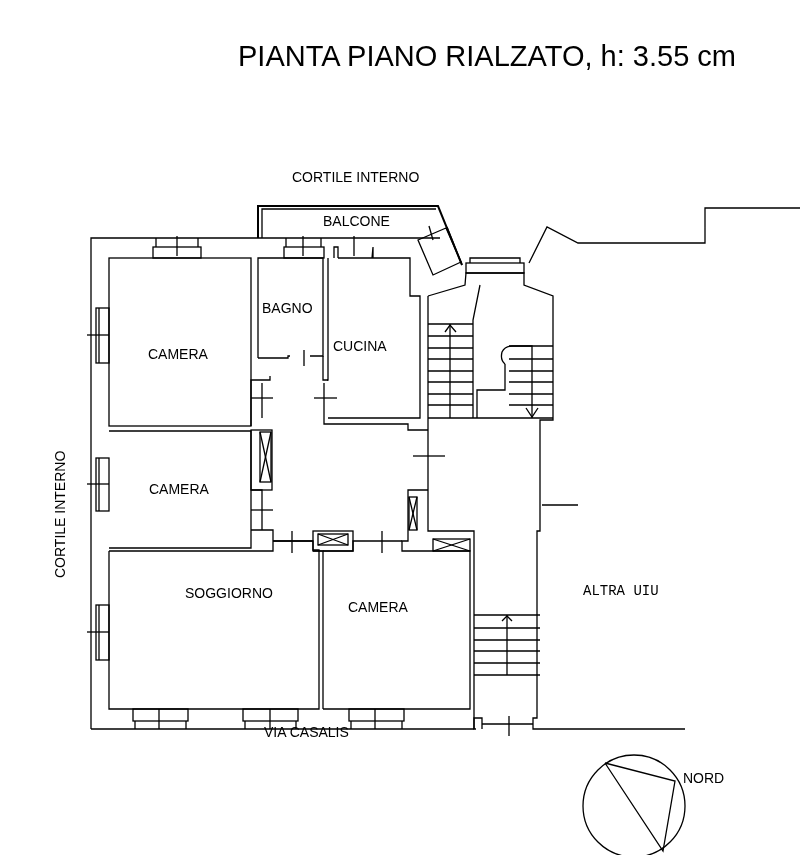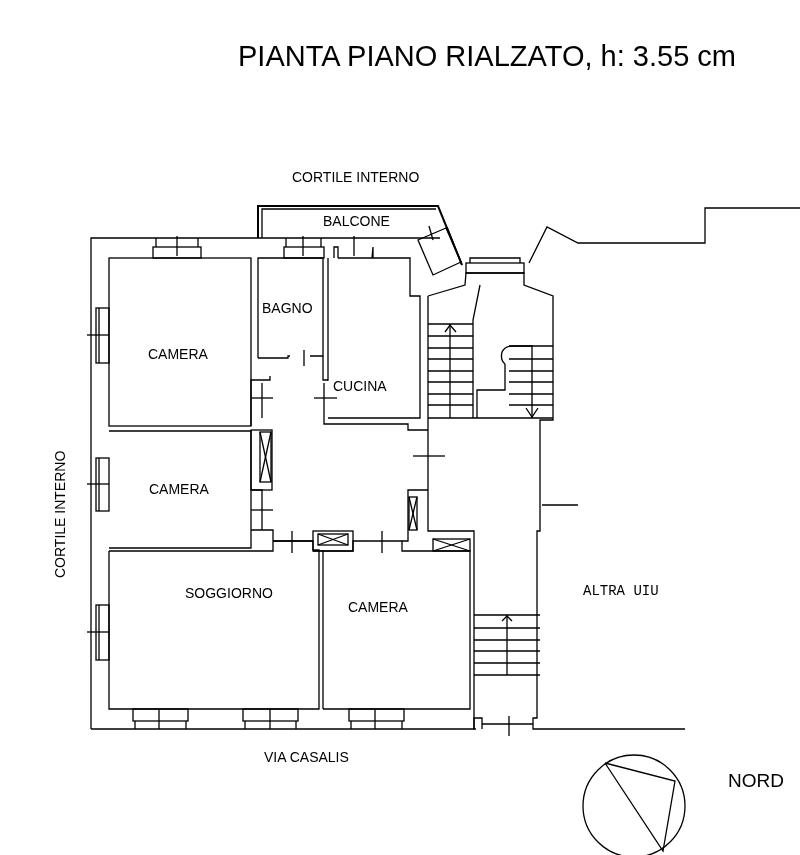--- a/index.html
+++ b/index.html
@@ -2,21 +2,21 @@
 <html><head>
 <meta charset="utf-8">
 <style>
   html, body { margin:0; padding:0; background:#ffffff; }
   body { width:800px; height:855px; position:relative; overflow:hidden; font-family:"Liberation Sans", sans-serif; }
   svg { position:absolute; left:0; top:0; }
   .lbl { position:absolute; color:#000; white-space:nowrap; font-family:"Liberation Sans", sans-serif; }
   .title { font-size:29px; left:238px; top:40px; }
   .room { font-size:14px; }
   .ctx { font-size:14px; }
-  .nord { font-size:19px; left:683px; top:770px;margin-left:45px; }
+  .nord { font-size:14px; left:683px; top:770px; }
   .vert { transform-origin:left top; transform:rotate(-90deg); }
 </style>
 </head>
 <body>
 
 <svg width="800" height="855" viewBox="0 0 800 855" fill="none" stroke="#000" stroke-width="1.3">
 
   <g>
     <polyline points="91,729 91,238 258,238"></polyline>
     <polyline points="91,729 474,729"></polyline>
@@ -167,23 +167,23 @@
   <line x1="429" y1="226" x2="433" y2="240"></line>
 
   <circle cx="634" cy="806" r="51"></circle>
   <polyline points="605,763 675,781 663,851 605,763"></polyline>
 </svg>
 
 <div class="lbl title">PIANTA PIANO RIALZATO, h: 3.55 cm</div>
 <div class="lbl ctx" style="left:292px; top:169px;">CORTILE INTERNO</div>
 <div class="lbl ctx" style="left:323px; top:213px;">BALCONE</div>
 <div class="lbl ctx vert" style="left:52px; top:578px;">CORTILE INTERNO</div>
-<div class="lbl ctx" style="left:264px; top:749px;">VIA CASALIS</div>
+<div class="lbl ctx" style="left:264px; top:724px;">VIA CASALIS</div>
 <div class="lbl ctx" style="left:583px; top:583px;font-family:Liberation Mono, monospace;">ALTRA UIU</div>
 
 <div class="lbl room" style="left:148px; top:346px;">CAMERA</div>
 <div class="lbl room" style="left:262px; top:300px;">BAGNO</div>
-<div class="lbl room" style="left:333px; top:338px;margin-top:40px;">CUCINA</div>
+<div class="lbl room" style="left:333px; top:338px;">CUCINA</div>
 <div class="lbl room" style="left:149px; top:481px;">CAMERA</div>
 <div class="lbl room" style="left:185px; top:585px;">SOGGIORNO</div>
 <div class="lbl room" style="left:348px; top:599px;">CAMERA</div>
 
 <div class="lbl nord">NORD</div>
 
 </body></html>

